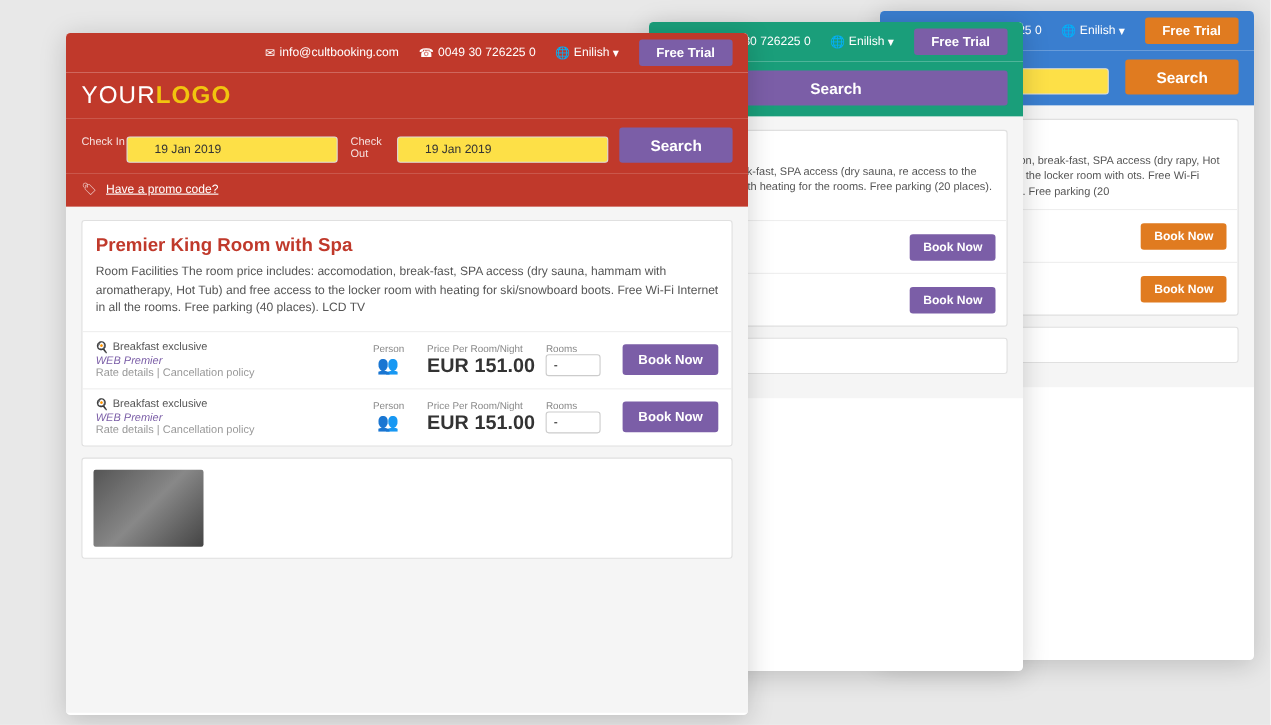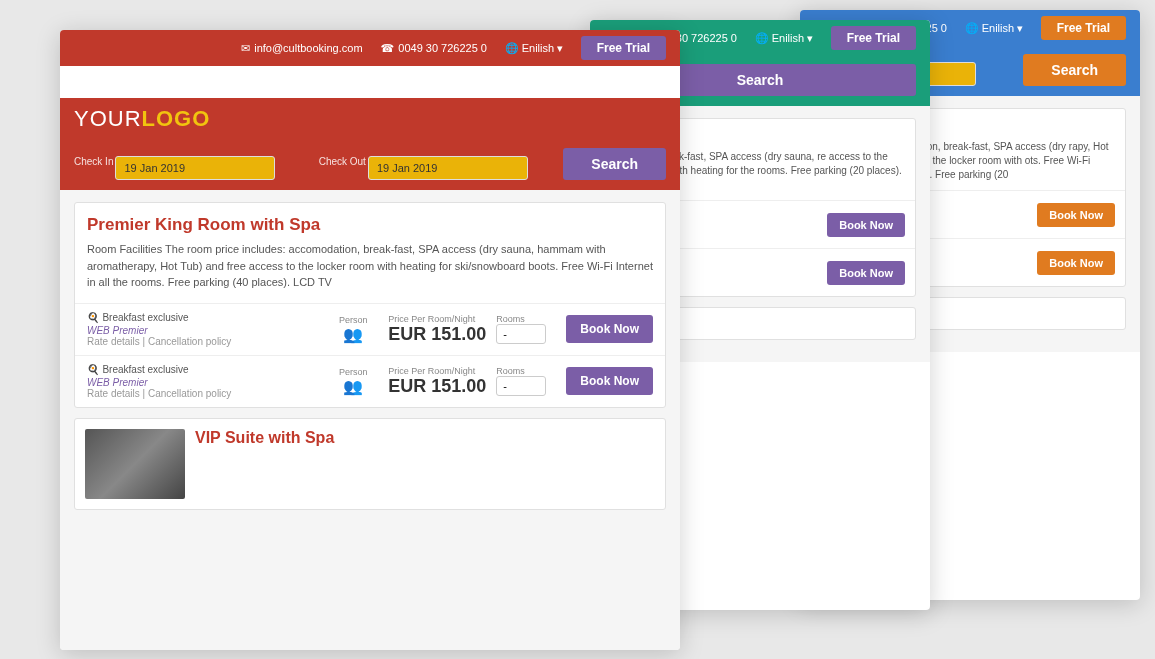--- a/index.html
+++ b/index.html
@@ -77,21 +77,20 @@
     .top-bar.green .free-trial-btn { background: #7b5ea7; }
     .top-bar.blue .free-trial-btn { background: #e07b20; }
 
     .lang-select {
       display: flex; align-items: center; gap: 3px; font-size: 11px;
     }
 
     
     .header-bar {
       padding: 8px 14px;
-      margin-top: 32px;
     }
     .header-bar.red { background: #c0392b; }
 
     .header-bar .logo {
       font-size: 22px;
       font-weight: 900;
       letter-spacing: 1px;
     }
     .header-bar .logo .your { color: #fff; font-weight: 400; }
     .header-bar .logo .logo-text { color: #f1c40f; font-weight: 900; }
@@ -109,23 +108,23 @@
 
     .search-field {
       display: flex; flex-direction: row; gap: 2px; flex: 1;
     }
     .search-field label {
       font-size: 10px; color: rgba(255,255,255,0.85);
     }
     .search-field input {
       border: 1px solid #ddd;
       border-radius: 3px;
-      padding: 5px 8px;
-      font-size: 11px;
-      background: #eab308;
+      padding: 5px 24px;
+      font-size: 11px;
+      background: #fde047;
       color: #333;
     }
 
     .search-btn {
       padding: 8px 28px;
       border: none;
       border-radius: 3px;
       cursor: pointer;
       font-size: 14px;
       font-weight: bold;
@@ -462,20 +461,24 @@
       <label>Check In</label>
       <input type="text" value="19 Jan 2019" style="">
     </div>
     <div class="search-field">
       <label>Check Out</label>
       <input type="text" value="19 Jan 2019" style="">
     </div>
     <button class="search-btn purple">Search</button>
   </div>
 
+  <div class="promo-bar">
+    <span class="promo-icon">🏷</span>
+    <a href="#">Have a promo code?</a>
+  </div>
 
   <div class="content-area" style="height: calc(100% - 160px);">
 
     <div class="room-card">
       <div class="room-main">
         <div class="room-info">
           <div class="room-title">Premier King Room with Spa</div>
           <div class="room-desc">Room Facilities The room price includes: accomodation, break-fast, SPA access (dry sauna, hammam with aromatherapy, Hot Tub) and free access to the locker room with heating for ski/snowboard boots. Free Wi-Fi Internet in all the rooms. Free parking (40 places). LCD TV</div>
         </div>
       </div>
@@ -528,18 +531,15 @@
           <select class="rooms-select">
             <option>-</option><option>1</option><option>2</option><option>3</option>
           </select>
         </div>
         <button class="book-btn purple">Book Now</button>
       </div>
     </div>
 
     <div class="vip-wrap">
       <div class="vip-img"></div>
-      <div class="vip-info">
-        <div class="vip-title">VIP Suite with Spa</div>
-      </div>
     </div>
   </div>
 </div>
 
 </body></html>

